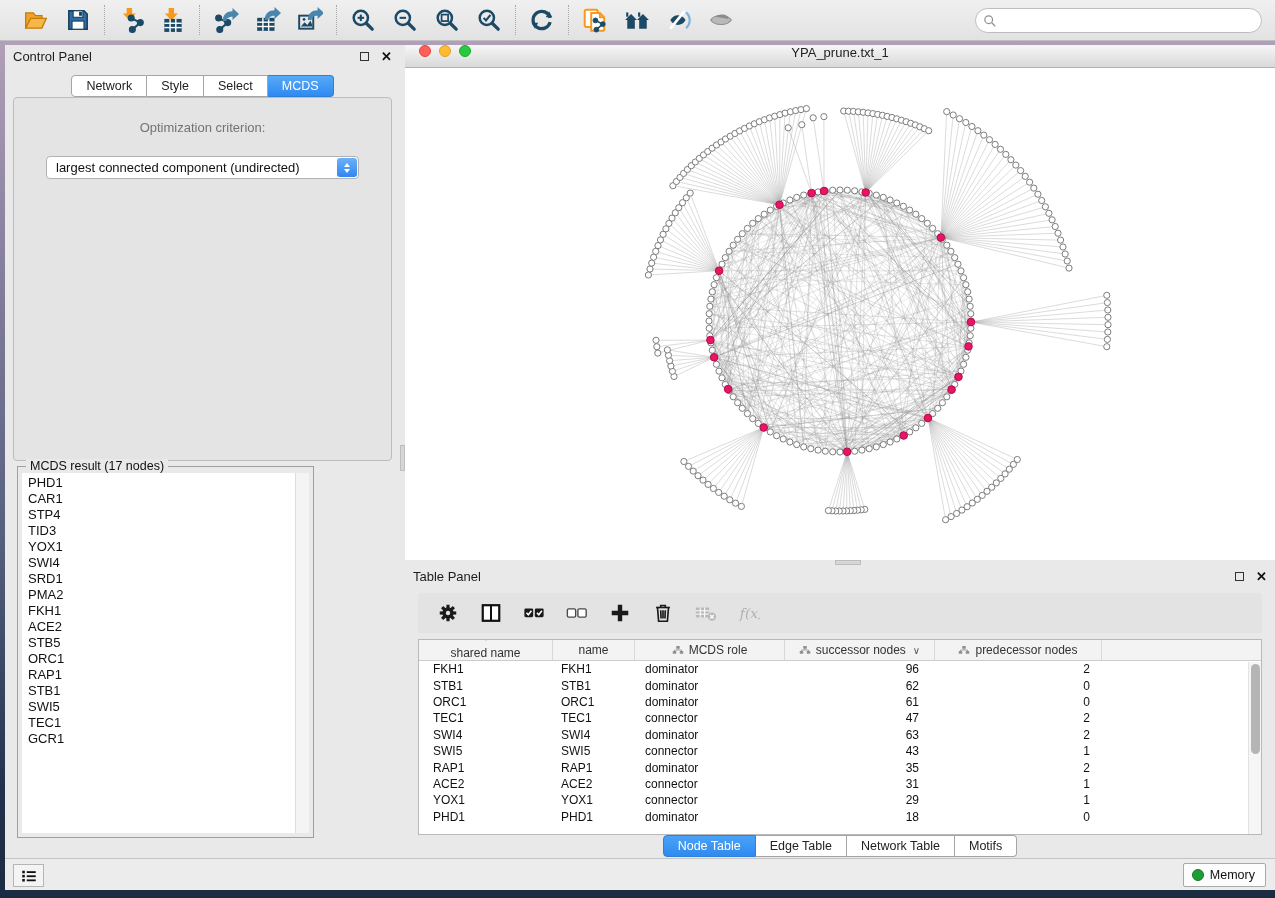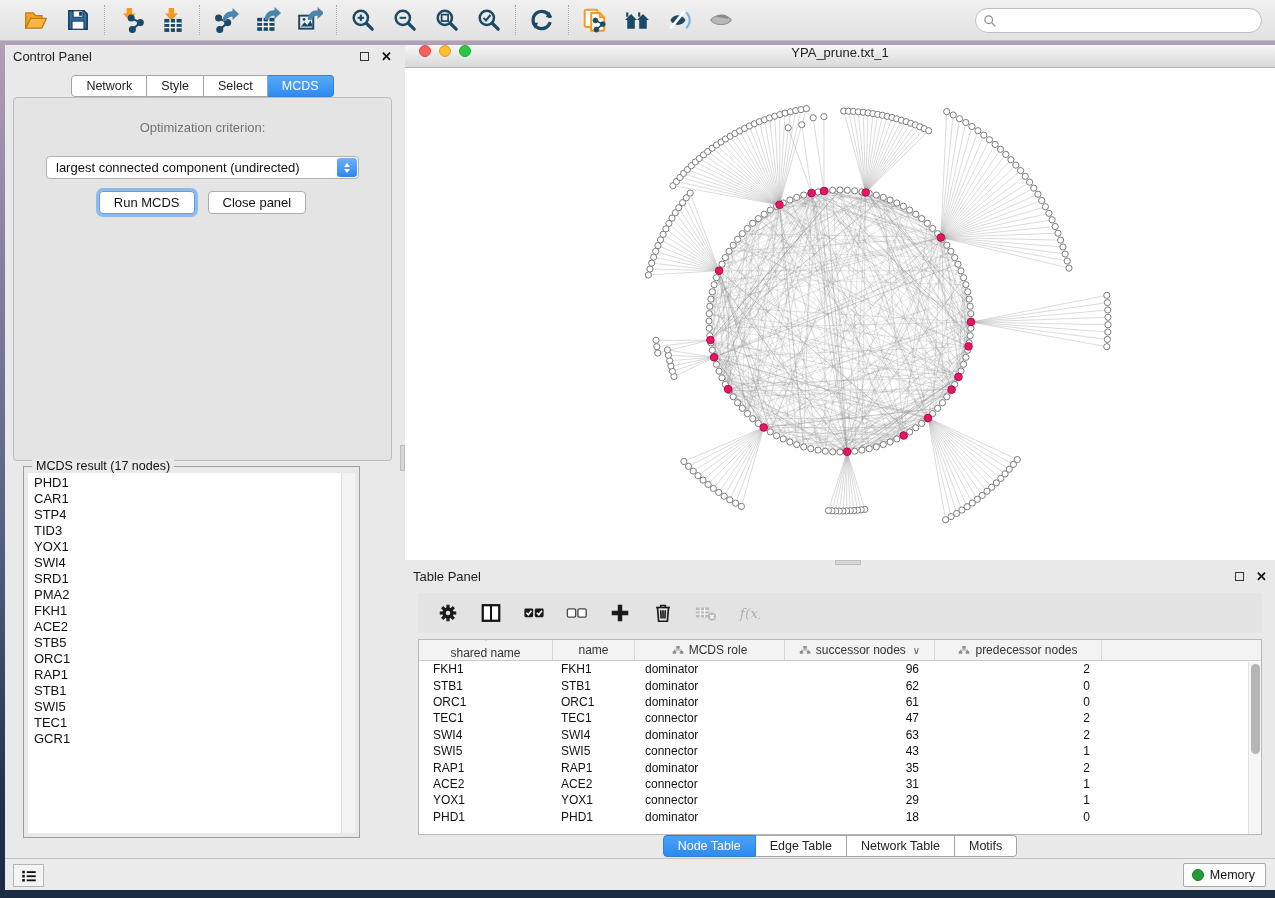--- a/index.html
+++ b/index.html
@@ -42,22 +42,22 @@
     padding-left:9px; color:#111; cursor:pointer; }
   .dd-stepper { position:absolute; right:1px; top:1px; width:20px; height:19px; border-radius:3px;
     background:linear-gradient(180deg,#6cb1f9,#2f86f0); display:flex; flex-direction:column;
     align-items:center; justify-content:center; gap:2px; }
   .dd-stepper .up { width:0; height:0; border-left:3.5px solid transparent; border-right:3.5px solid transparent; border-bottom:4.5px solid #fff; }
   .dd-stepper .down { width:0; height:0; border-left:3.5px solid transparent; border-right:3.5px solid transparent; border-top:4.5px solid #fff; }
   .cp-buttons { display:flex; justify-content:center; gap:13px; margin-top:12px; }
   .btn { height:23px; padding:0 14px; background:#fff; border:1px solid #adadad; border-radius:4px;
     font-size:13px; color:#111; display:flex; align-items:center; cursor:pointer; }
   .btn.focused { box-shadow:0 0 0 3px rgba(84,160,245,.6); border-color:#5f9fe8; }
-  .mcds-fieldset { position:absolute; left:12px; top:421px; width:337px; height:372px;
-    border:1px solid #9f9f9f;margin-left:6px; }
+  .mcds-fieldset { position:absolute; left:12px; top:421px; width:297px; height:372px;
+    border:1px solid #9f9f9f; }
   .mcds-legend { position:absolute; left:8px; top:-8px; background:#e9e9e9; padding:0 4px; font-size:12.5px; color:#111; }
   .mcds-list { position:absolute; left:4px; top:6px; right:18px; bottom:4px; background:#fff; overflow:hidden;
     font-size:13px; color:#111; padding:2px 0 0 6px; line-height:16px; }
   .mcds-scroll { position:absolute; top:6px; right:4px; bottom:4px; width:14px; background:#f4f4f4; border-left:1px solid #ddd; }
   .mcds-listbg { position:absolute; left:4px; top:6px; right:4px; bottom:4px; background:#fff; border:1px solid #cfcfcf; }
 
   
   .v-divider { position:absolute; left:400px; top:45px; width:5px; height:813px; background:#e9e9e9; }
   .v-divider .handle { position:absolute; left:0; top:400px; width:5px; height:26px; background:#d6d6d6; border:1px solid #bdbdbd; }
   .h-divider { position:absolute; left:405px; top:560px; width:870px; height:5px; background:#e9e9e9; }
@@ -313,24 +313,20 @@
         <div class="seg-tab active">MCDS</div>
       </div>
     <div class="cp-box">
       <div class="opt-label">Optimization criterion:</div>
       <div class="dropdown">
         <span>largest connected component (undirected)</span>
         <span class="dd-stepper">
             <span class="up"></span>
             <span class="down"></span>
           </span>
-      </div>
-      <div class="cp-buttons">
-        <button class="btn focused">Run MCDS</button>
-        <button class="btn">Close panel</button>
       </div>
     </div>
     <div class="mcds-fieldset">
       <div class="mcds-legend">MCDS result (17 nodes)</div>
       <div class="mcds-listbg"></div>
       <div class="mcds-list" id="mcds-list">
           <div>PHD1</div>
           <div>CAR1</div>
           <div>STP4</div>
           <div>TID3</div>

